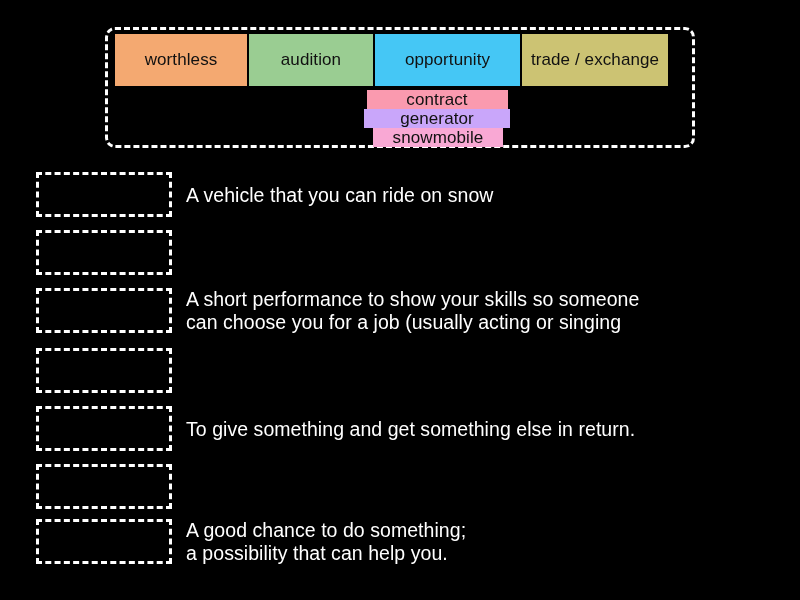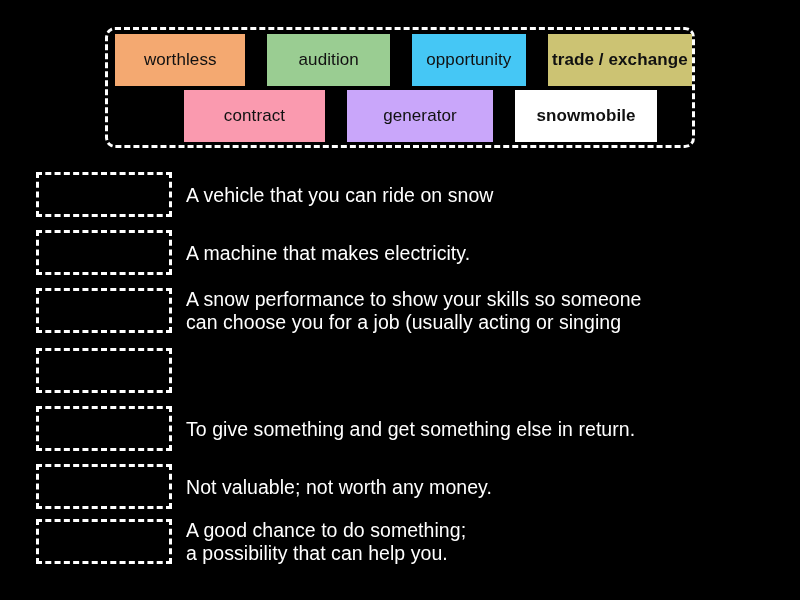--- a/index.html
+++ b/index.html
@@ -37,50 +37,49 @@
     padding: 0;
   }
 
   .bank-row {
     position: absolute;
     left: 0;
     right: 0;
     height: 52px;
     display: flex;
     align-items: center;
-    gap: 20px;
   }
   #bank-row-1 { top: 4px;  justify-content: flex-start; padding-left: 7px; }
-  #bank-row-2 { top: 60px; justify-content: flex-start; padding-left: 76px; }
+  #bank-row-2 { top: 60px; justify-content: flex-start; padding-left: 76px; flex-direction: column; }
 
   .word-tile {
     display: flex;
     align-items: center;
     justify-content: center;
     text-align: center;
     height: 52px;
     box-sizing: border-box;
     color: #111111;
     font-size: 17px;
     line-height: 1.12;
     letter-spacing: 0.1px;
     margin-right: 2px;
     padding: 0 4px;
     user-select: none;
     cursor: grab;
   }
-  .word-tile:last-child { margin-right: 0; font-weight: bold; }
+  .word-tile:last-child { margin-right: 0; }
 
   .tile-w-worthless   { width: 132px; background: #F4A971; }
   .tile-w-audition    { width: 124px; background: #9ACD92; }
-  .tile-w-opportunity { width: 115px; background: #45C7F5; }
+  .tile-w-opportunity { width: 145px; background: #45C7F5; }
   .tile-w-trade       { width: 146px; background: #CCC373; }
   .tile-w-contract    { width: 141px; background: #FA9AAF; }
   .tile-w-generator   { width: 146px; background: #C9A6FA; }
-  .tile-w-snowmobile  { width: 142px; background: #ffffff; }
+  .tile-w-snowmobile  { width: 130px; background: #f9a8d4; }
 
   
   #question-list {
     position: absolute;
     left: 0;
     top: 163px;
     width: 800px;
   }
 
   .question-row {
@@ -145,41 +144,39 @@
 
   <div id="question-list">
 
     <div class="question-row" style="top:9px;">
       <div class="drop-zone"></div>
       <div class="definition-text">A vehicle that you can ride on snow</div>
     </div>
 
     <div class="question-row" style="top:67px;">
       <div class="drop-zone"></div>
-      <div class="definition-text">A machine that makes electricity.</div>
     </div>
 
     <div class="question-row" style="top:125px;">
       <div class="drop-zone"></div>
-      <div class="definition-text two-line">A snow performance to show your skills so someone
+      <div class="definition-text two-line">A short performance to show your skills so someone
 can choose you for a job (usually acting or singing</div>
     </div>
 
     <div class="question-row" style="top:185px;">
       <div class="drop-zone"></div>
     </div>
 
     <div class="question-row" style="top:243px;text-align:right;">
       <div class="drop-zone"></div>
       <div class="definition-text">To give something and get something else in return.</div>
     </div>
 
     <div class="question-row" style="top:301px;">
       <div class="drop-zone"></div>
-      <div class="definition-text">Not valuable; not worth any money.</div>
     </div>
 
     <div class="question-row" style="top:356px;padding-left:44px;">
       <div class="drop-zone"></div>
       <div class="definition-text two-line">A good chance to do something;
 a possibility that can help you.</div>
     </div>
 
   </div>
 

